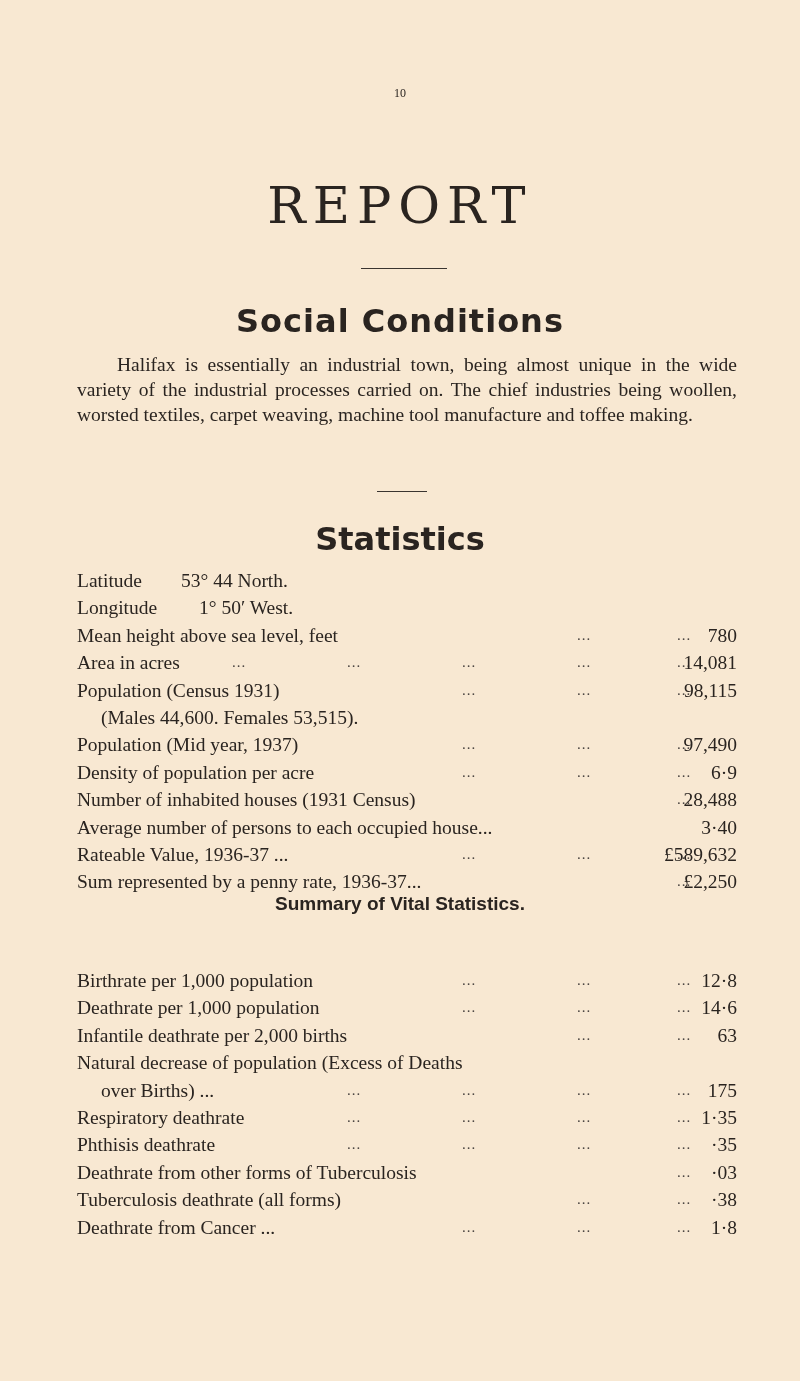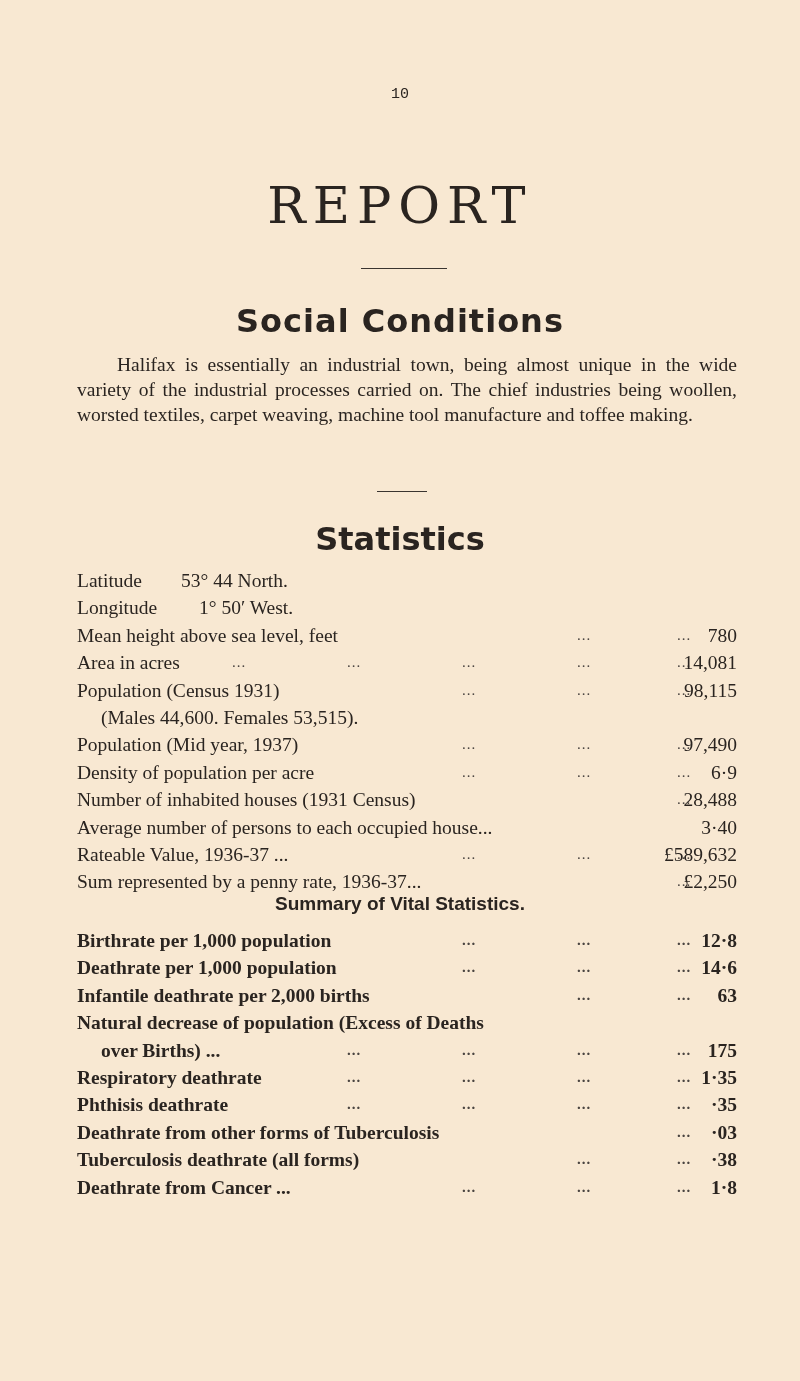--- a/index.html
+++ b/index.html
@@ -5,22 +5,21 @@
   html, body { margin: 0; padding: 0; }
   body {
     width: 800px; height: 1381px; overflow: hidden;
     background: #f8e8d2;
     color: #2a2420;
     font-family: "Liberation Serif", "DejaVu Serif", serif;
     position: relative;
   }
   .page-number {
     position: absolute; top: 86px; left: 0; width: 800px; text-align: center;
-    font-size: 15px;
-    font-family: Liberation Mono, monospace;
+    font-size: 12px;
   }
   .title {
     position: absolute; top: 176px; left: 0; width: 800px; text-align: center;
     font-size: 51px; letter-spacing: 7px; font-family: "DejaVu Serif", serif;
   }
   .rule { position: absolute; height: 1px; background: #3a3430; }
   .rule1 { top: 268px; left: 361px; width: 86px; }
   .rule2 { top: 491px; left: 377px; width: 50px; }
   .section-title {
     position: absolute; left: 0; width: 800px; text-align: center;
@@ -124,21 +123,21 @@
       </div>
       <div class="row">
         <span class="label">Sum represented by a penny rate, 1936-37...</span>
         <span class="dots" style="left: 600px;">...</span>
         <span class="value">£2,250</span>
       </div>
     </div>
 </div>
 
 <div class="section-title summary-title">Summary of Vital Statistics.</div>
-<div class="rows" style="top:927px;font-weight:bold;">
+<div class="rows" style="top:967px;">
   <div id="vital-rows">
       <div class="row">
         <span class="label">Birthrate per 1,000 population</span>
         <span class="dots" style="left: 385px;">...</span>
         <span class="dots" style="left: 500px;">...</span>
         <span class="dots" style="left: 600px;">...</span>
         <span class="value">12·8</span>
       </div>
       <div class="row">
         <span class="label">Deathrate per 1,000 population</span>

